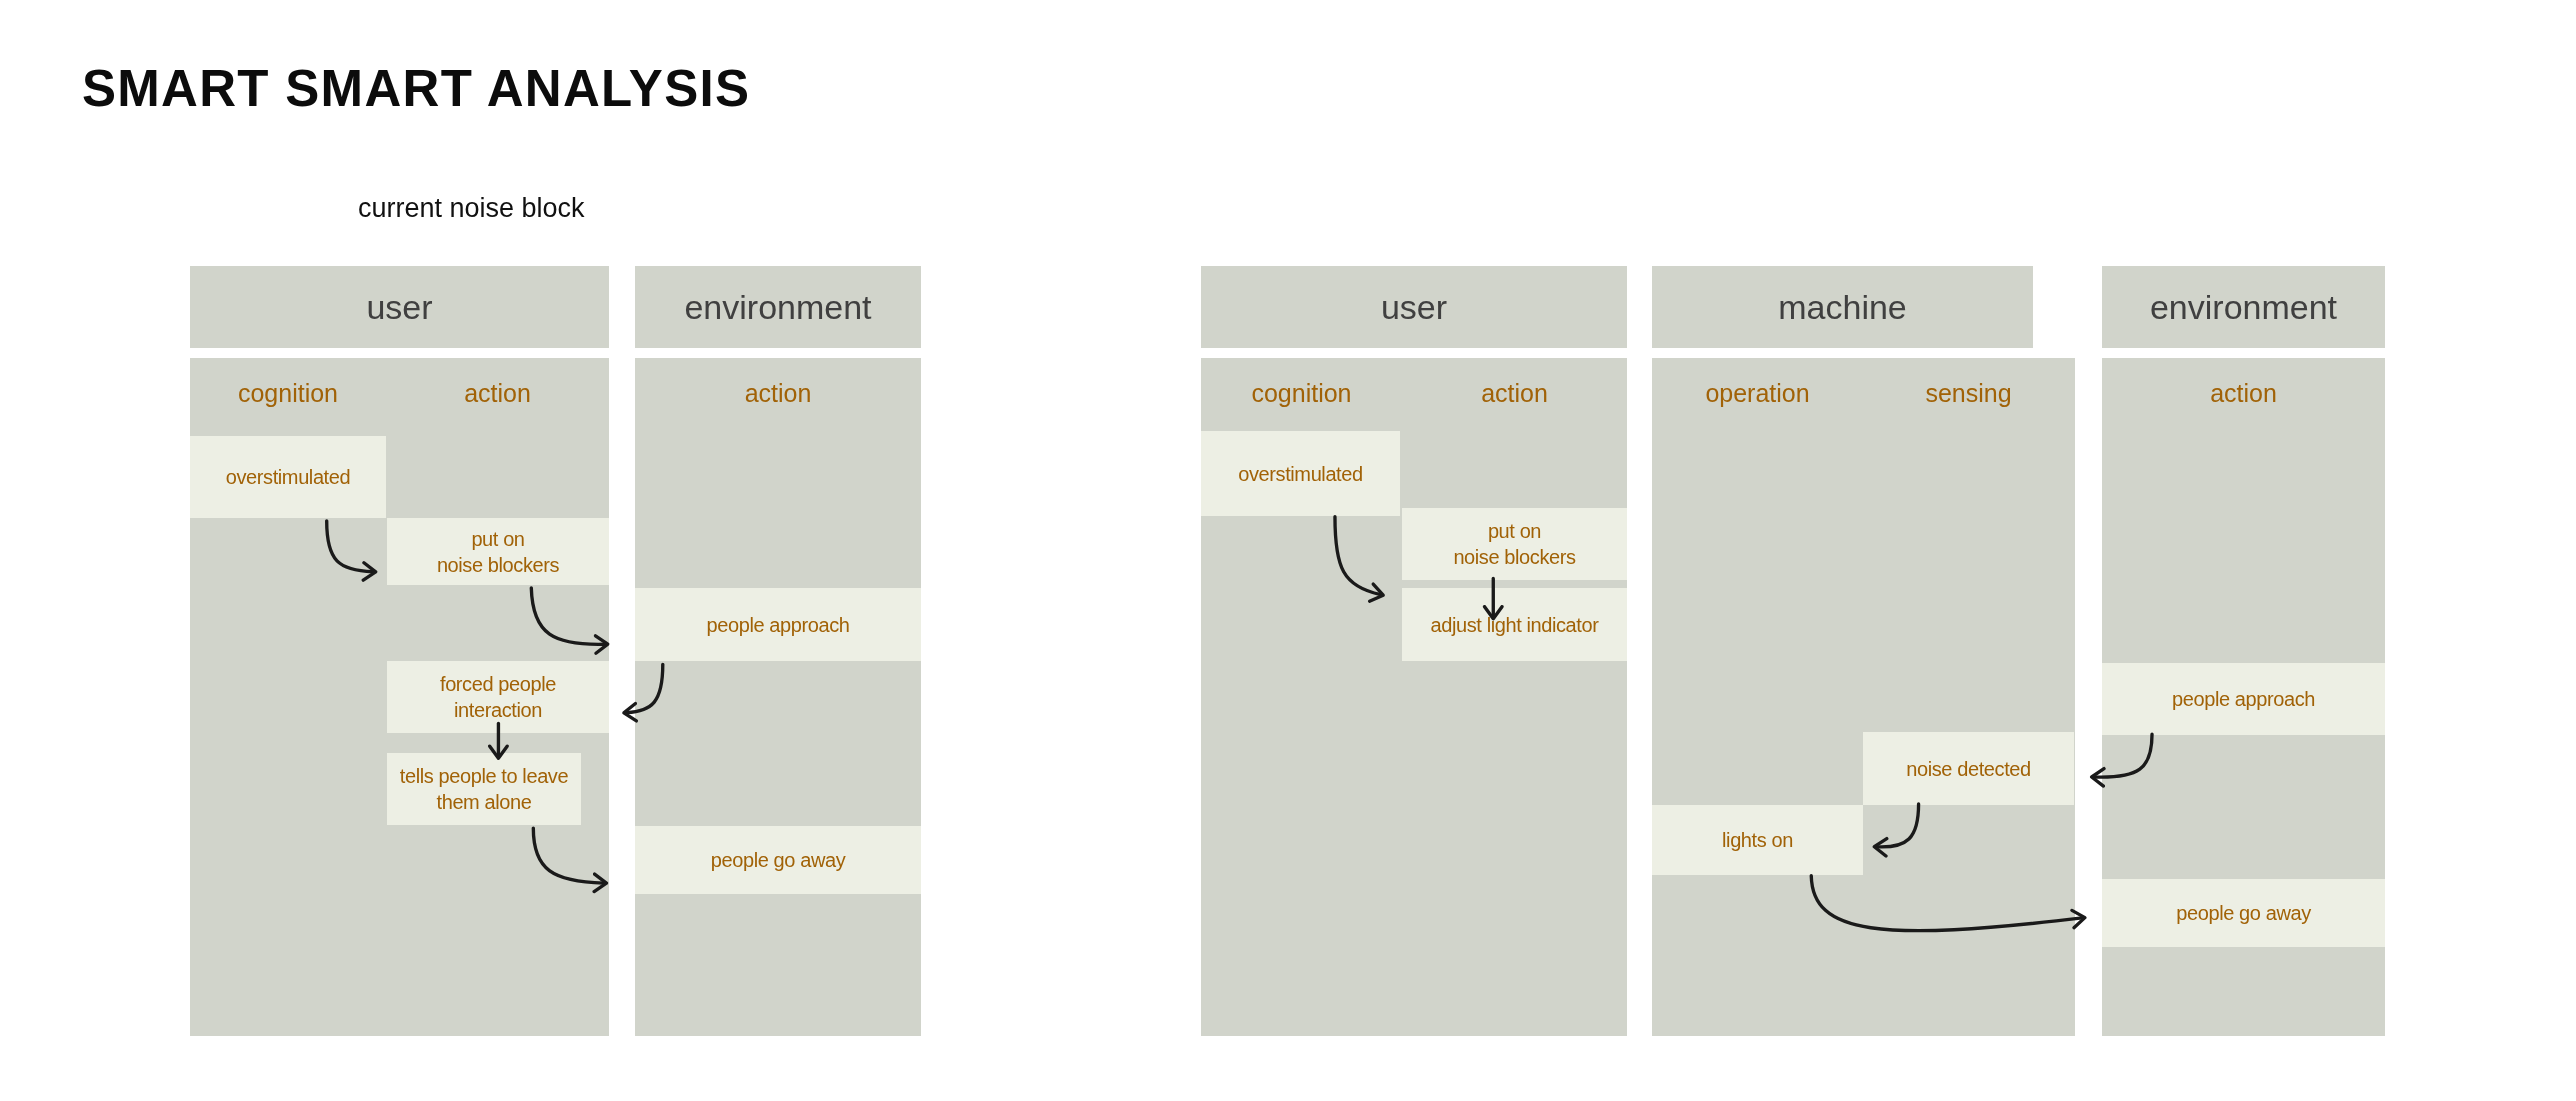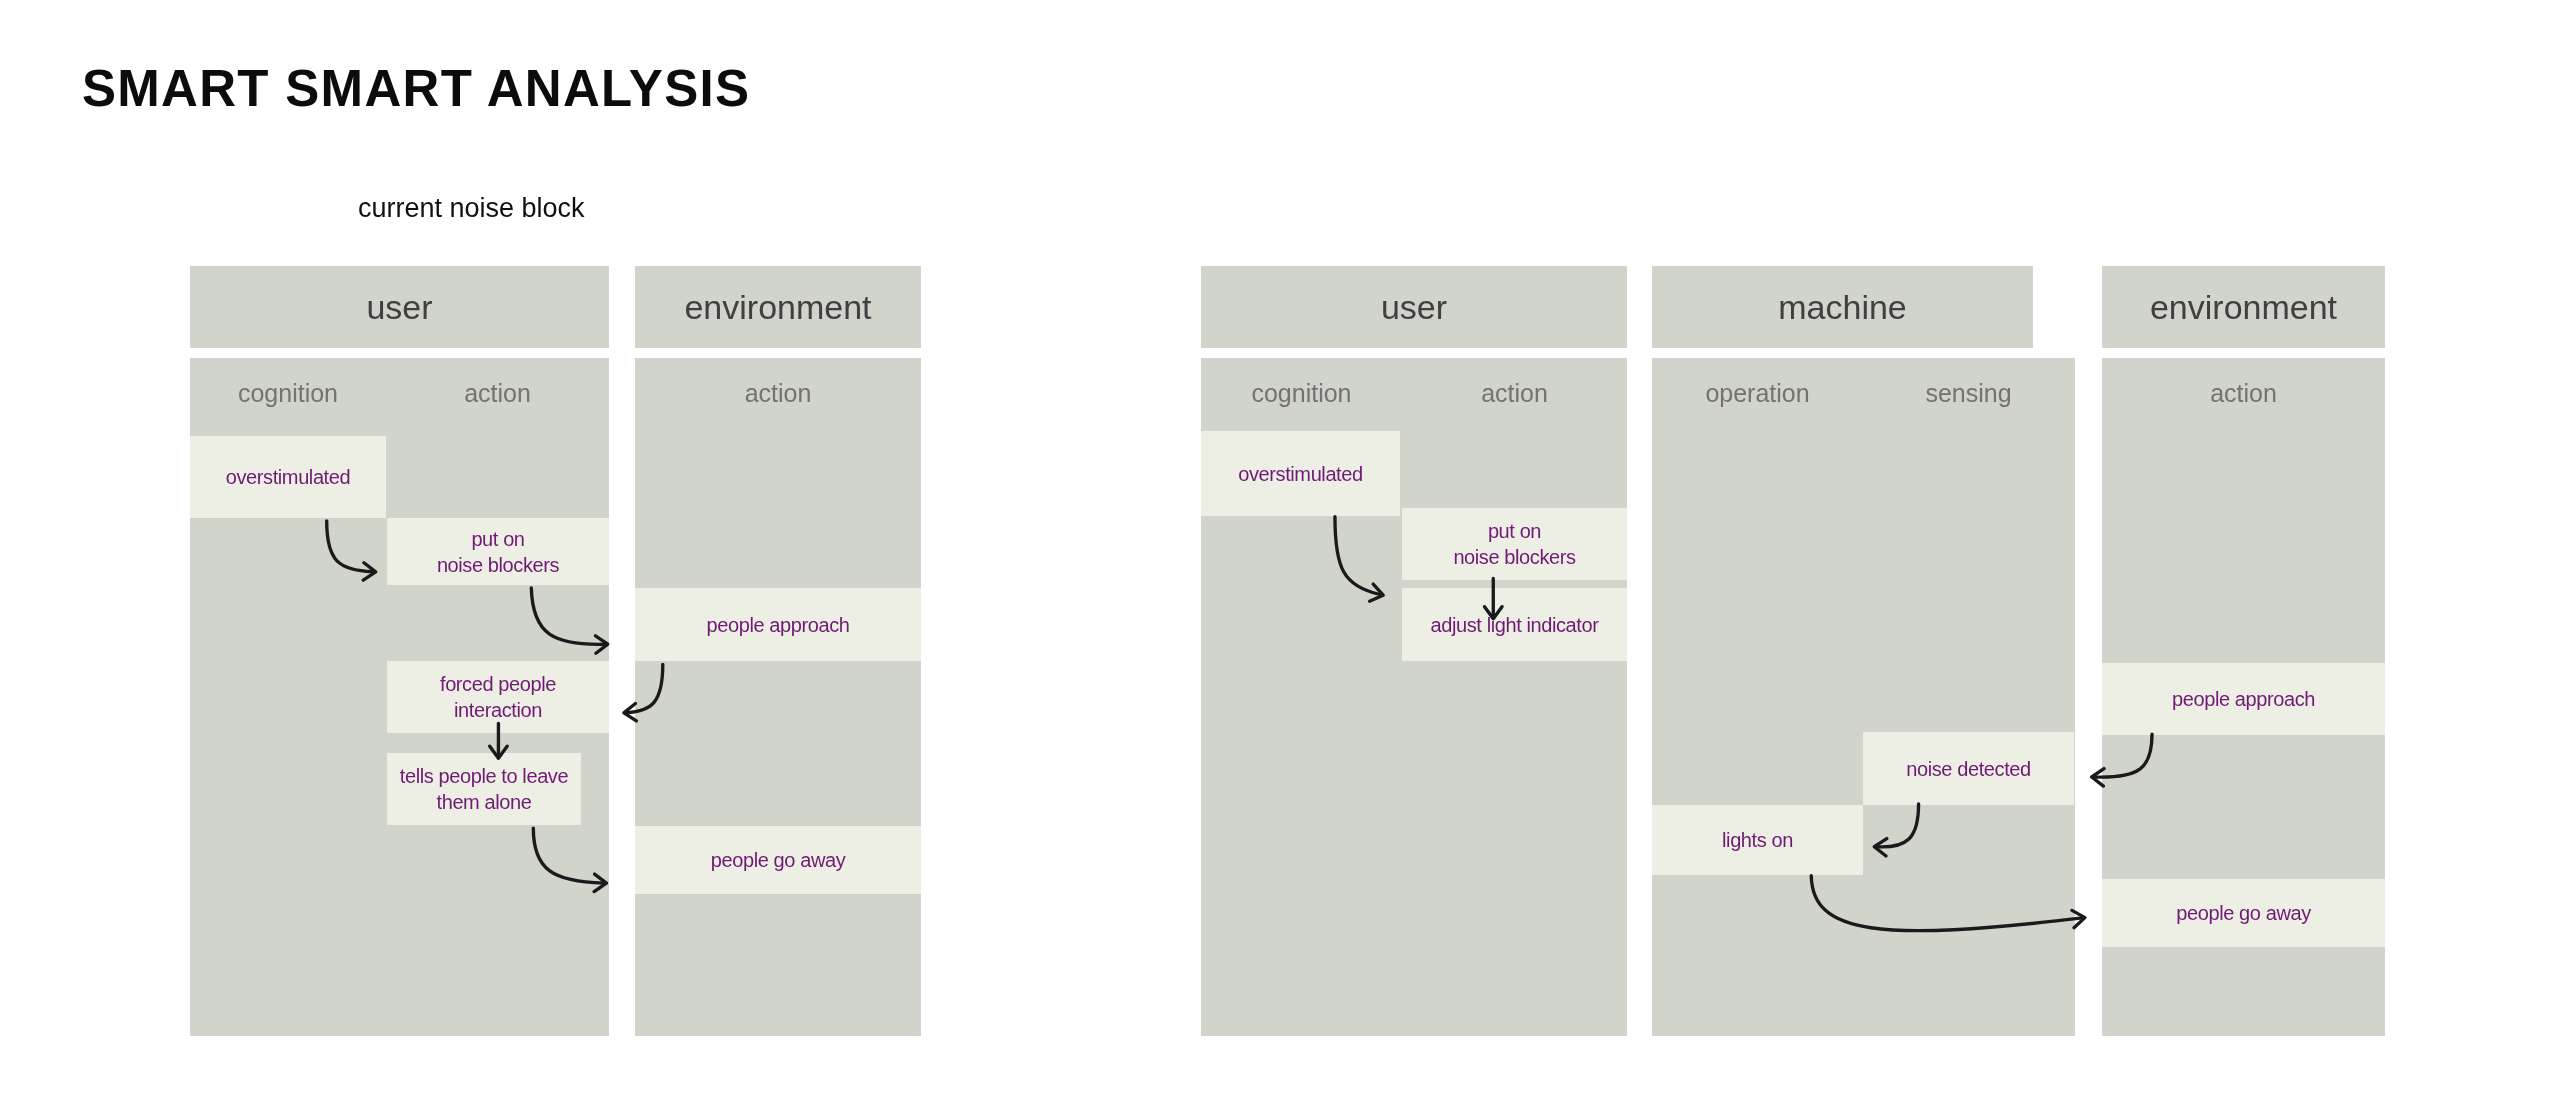--- a/index.html
+++ b/index.html
@@ -14,26 +14,26 @@
   .block-subtitle{
     position:absolute;top:193px;font-size:27px;font-weight:400;color:#111;
     text-align:left;white-space:nowrap;
   }
   .col-header{
     position:absolute;background:#d1d4cb;display:flex;align-items:center;justify-content:center;
     font-size:34px;color:#404040;
   }
   .col-body{position:absolute;background:#d1d4cb;}
   .lane-label{
-    position:absolute;font-size:25px;color:#737373;text-align:center;
+    position:absolute;font-size:25px;color:#a16207;text-align:center;
     display:flex;align-items:center;justify-content:center;
   }
   .node{
     position:absolute;background:#edefe4;display:flex;align-items:center;justify-content:center;
-    font-size:20px;letter-spacing:-0.4px;line-height:1.3;text-align:center;color:#701a75;
+    font-size:20px;letter-spacing:-0.4px;line-height:1.3;text-align:center;color:#a16207;
     white-space:pre-line;box-sizing:border-box;padding:0 2.7px;
   }
   .arrow-layer{position:absolute;left:0;top:0;pointer-events:none;}
 </style>
 </head>
 <body>
 
 <div class="canvas">
 
   <div class="page-title">SMART SMART ANALYSIS</div>

